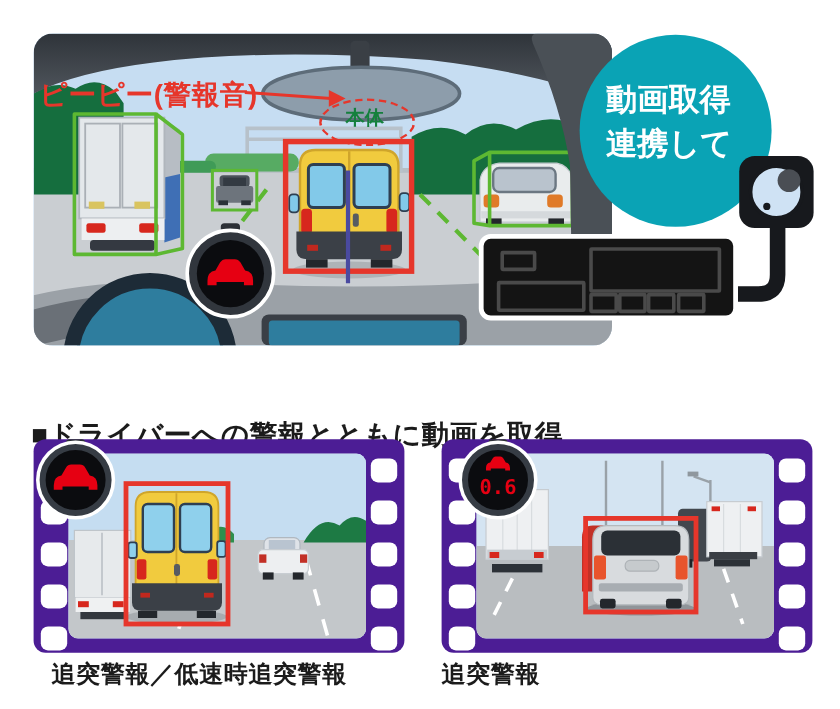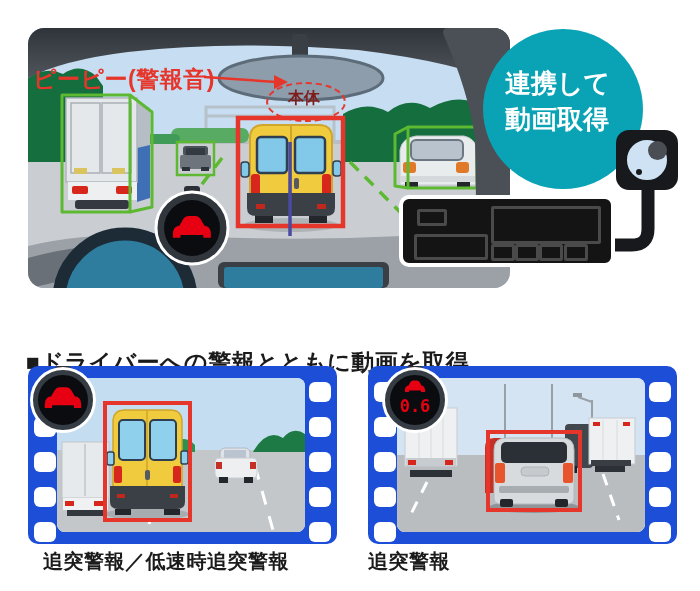--- a/index.html
+++ b/index.html
@@ -4,21 +4,21 @@
 <style>
   html,body{margin:0;padding:0;background:#fff;}
   .stage{position:relative;width:700px;height:591px;background:#fff;overflow:hidden;
          font-family:"Liberation Sans","DejaVu Sans",sans-serif;}
   .abs{position:absolute;}
   
   .windshield{left:28px;top:28px;width:482px;height:260px;border-radius:16px;overflow:hidden;background:#c6ddf2;}
   .windshield svg{display:block;}
   .brand-label{left:258px;top:34px;width:120px;color:#fff;font-weight:bold;font-size:17px;letter-spacing:.5px;}
   .unit-ellipse{left:238px;top:54px;width:76px;height:36px;border:2.5px dashed #e6362b;border-radius:50%;}
-  .unit-label{left:238px;top:60px;width:76px;text-align:center;color:#7f1d1d;font-weight:bold;font-size:16px;}
+  .unit-label{left:238px;top:60px;width:76px;text-align:center;color:#15803d;font-weight:bold;font-size:16px;}
   .alarm-label{left:5px;top:36px;color:#e6362b;font-weight:bold;font-size:23px;letter-spacing:.5px;}
   
   .callout{left:483px;top:29px;width:160px;height:160px;border-radius:50%;background:#0aa3b5;color:#fff;}
   .callout .txt{position:absolute;left:22px;top:36px;font-weight:bold;font-size:26px;line-height:36px;white-space:nowrap;}
   
   .cam-stalk{left:595px;top:185px;}
   .camera{left:616px;top:130px;width:62px;height:60px;background:#17191d;border-radius:13px;}
   .cam-eye{position:absolute;left:8px;top:7px;width:40px;height:40px;background:#cfe2f4;border:3px solid #17191d;border-radius:50%;}
   .cam-pupil{position:absolute;left:21px;top:1px;width:19px;height:19px;background:#4a4e54;border-radius:50%;}
   .cam-dot{position:absolute;left:9px;top:29px;width:6px;height:6px;background:#17191d;border-radius:50%;}
@@ -27,21 +27,21 @@
   .rec-slot1{left:14px;top:10px;width:24px;height:11px;}
   .rec-display{left:88px;top:7px;width:104px;height:32px;}
   .rec-slot2{left:11px;top:35px;width:68px;height:20px;}
   .rec-b1{left:88px;top:45px;width:18px;height:11px;}
   .rec-b2{left:112px;top:45px;width:18px;height:11px;}
   .rec-b3{left:136px;top:45px;width:18px;height:11px;}
   .rec-b4{left:161px;top:45px;width:18px;height:11px;}
   
   .heading{left:26px;top:316px;font-size:23px;font-weight:bold;color:#1b1b1b;letter-spacing:.5px;margin-top:31px;}
   
-  .film{top:366px;width:309px;height:178px;background:#1d4ed8;border-radius:10px;}
+  .film{top:366px;width:309px;height:178px;background:#4c1d95;border-radius:10px;}
   .film-left{left:28px;} .film-right{left:368px;}
   .hole{position:absolute;width:22px;height:20px;background:#fff;border-radius:6px;}
   .hl{left:6px;} .hr{left:281px;}
   .picture{position:absolute;left:29px;top:12px;width:248px;height:154px;border-radius:8px;overflow:hidden;background:#cfe0ef;}
   
   .badge{position:absolute;width:60px;height:60px;border-radius:50%;background:#0b0c0f;
          border:5px solid #363c44;box-shadow:0 0 0 3px #fff;box-sizing:border-box;text-align:center;}
   .badge-tab{position:absolute;width:16px;height:9px;background:#2c3036;border-radius:3px;}
   .badge-val{color:#e60012;font-weight:bold;font-size:17px;line-height:17px;font-family:"DejaVu Sans Mono","Liberation Mono",monospace;}
   .caption{top:548px;font-size:20px;font-weight:bold;color:#1b1b1b;letter-spacing:.5px;}
@@ -169,22 +169,22 @@
     <div class="abs unit-label">本体</div>
     <div class="abs alarm-label">ピーピー(警報音)</div>
     <svg class="abs" style="left:172px;top:42px;" width="92" height="22">
       <line x1="4" y1="7" x2="76" y2="12" stroke="#e6362b" stroke-width="2.5"></line>
       <polygon points="74,5 88,12 74,19" fill="#e6362b"></polygon>
     </svg>
   </div>
 
   <div class="abs callout">
     <div class="txt">
+      <div>動画取得</div>
       <div>連携して</div>
-      <div>動画取得</div>
     </div>
   </div>
 
   <svg class="abs cam-stalk" width="80" height="85">
     <path d="M53,3 V44 Q53,60 37,60 H14" fill="none" stroke="#17191d" stroke-width="13" stroke-linecap="round"></path>
   </svg>
   <div class="abs camera">
     <div class="cam-eye">
       <div class="cam-pupil"></div>
       <div class="cam-dot"></div>

